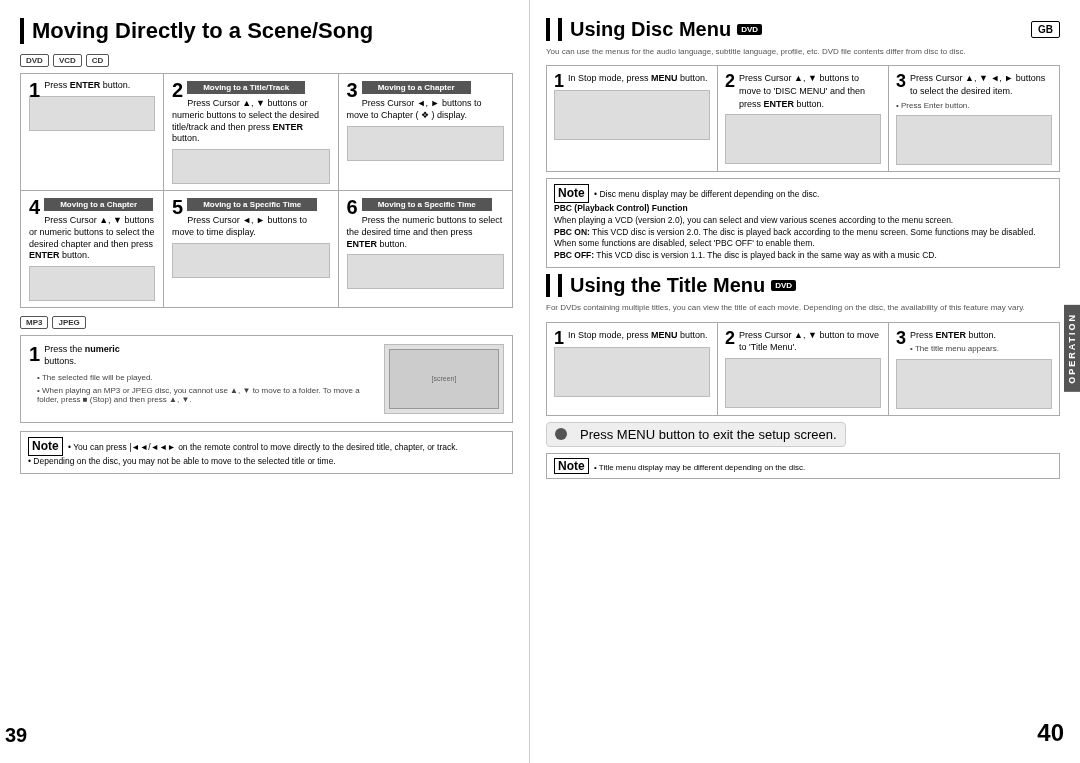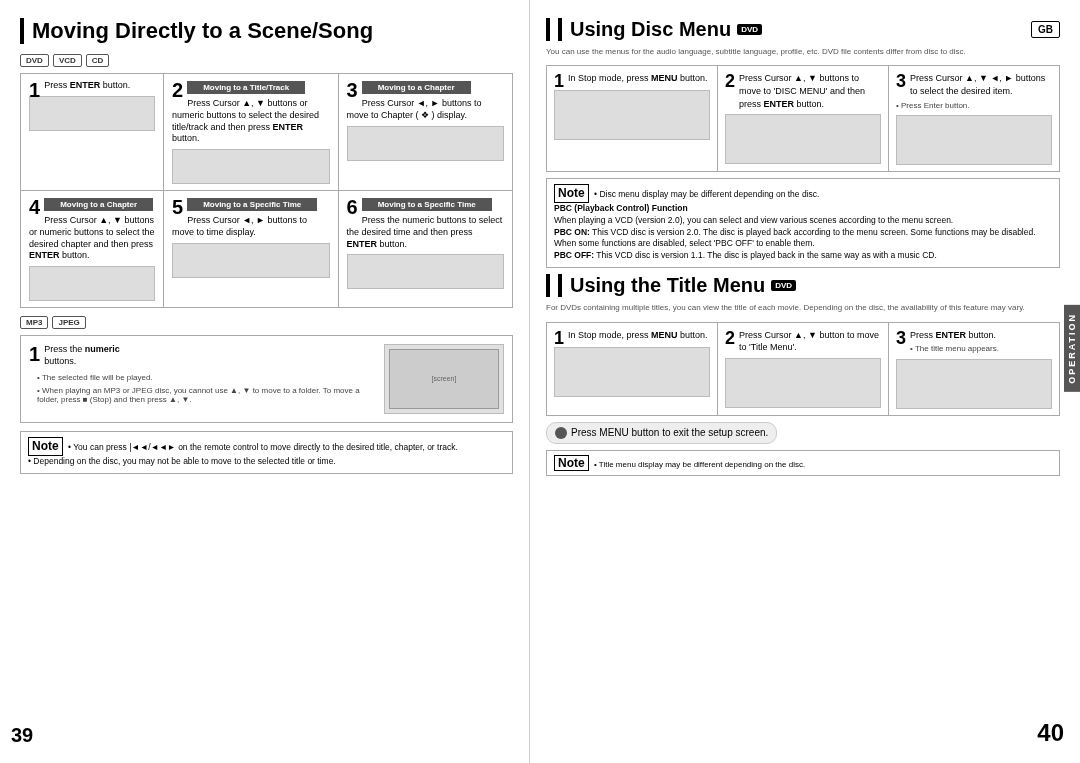--- a/index.html
+++ b/index.html
@@ -204,45 +204,45 @@
       background: #555;
       color: #fff;
       font-size: 9px;
       font-weight: bold;
       letter-spacing: 2px;
       padding: 8px 3px;
     }
     .page-number-left {
       position: absolute;
       bottom: 16px;
-      left: 11px;
+      left: 5px;
       font-size: 20px;
       font-weight: bold;
     }
     .page-number-right {
       position: absolute;
       bottom: 16px;
       right: 16px;
       font-size: 24px;
       font-weight: bold;
     }
     .subtitle-text {
       font-size: 8px;
       color: #555;
       margin-bottom: 8px;
       line-height: 1.3;
     }
     .press-menu-note {
       display: flex;
       align-items: center;
-      gap: 4px;
+      gap: 13px;
       background: #eee;
       padding: 4px 8px;
-      border-radius: 10px;
-      font-size: 10px;
+      border-radius: 4px;
+      font-size: 13px;
       margin-bottom: 6px;
       border: 1px solid #ccc;
       width: fit-content;
     }
     .circle-icon {
       width: 12px;
       height: 12px;
       background: #555;
       border-radius: 50%;
       display: inline-block;

